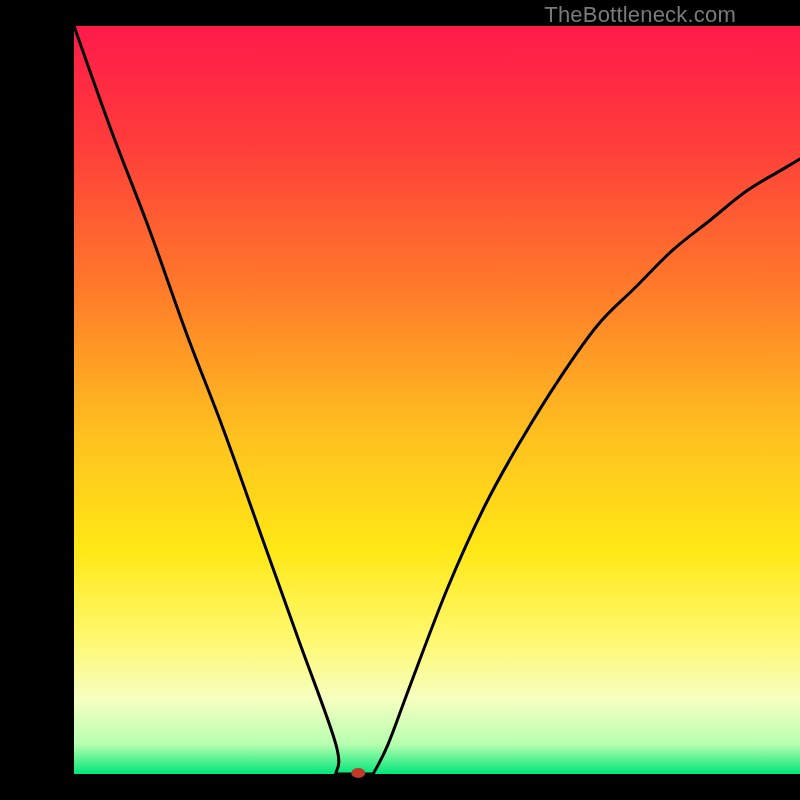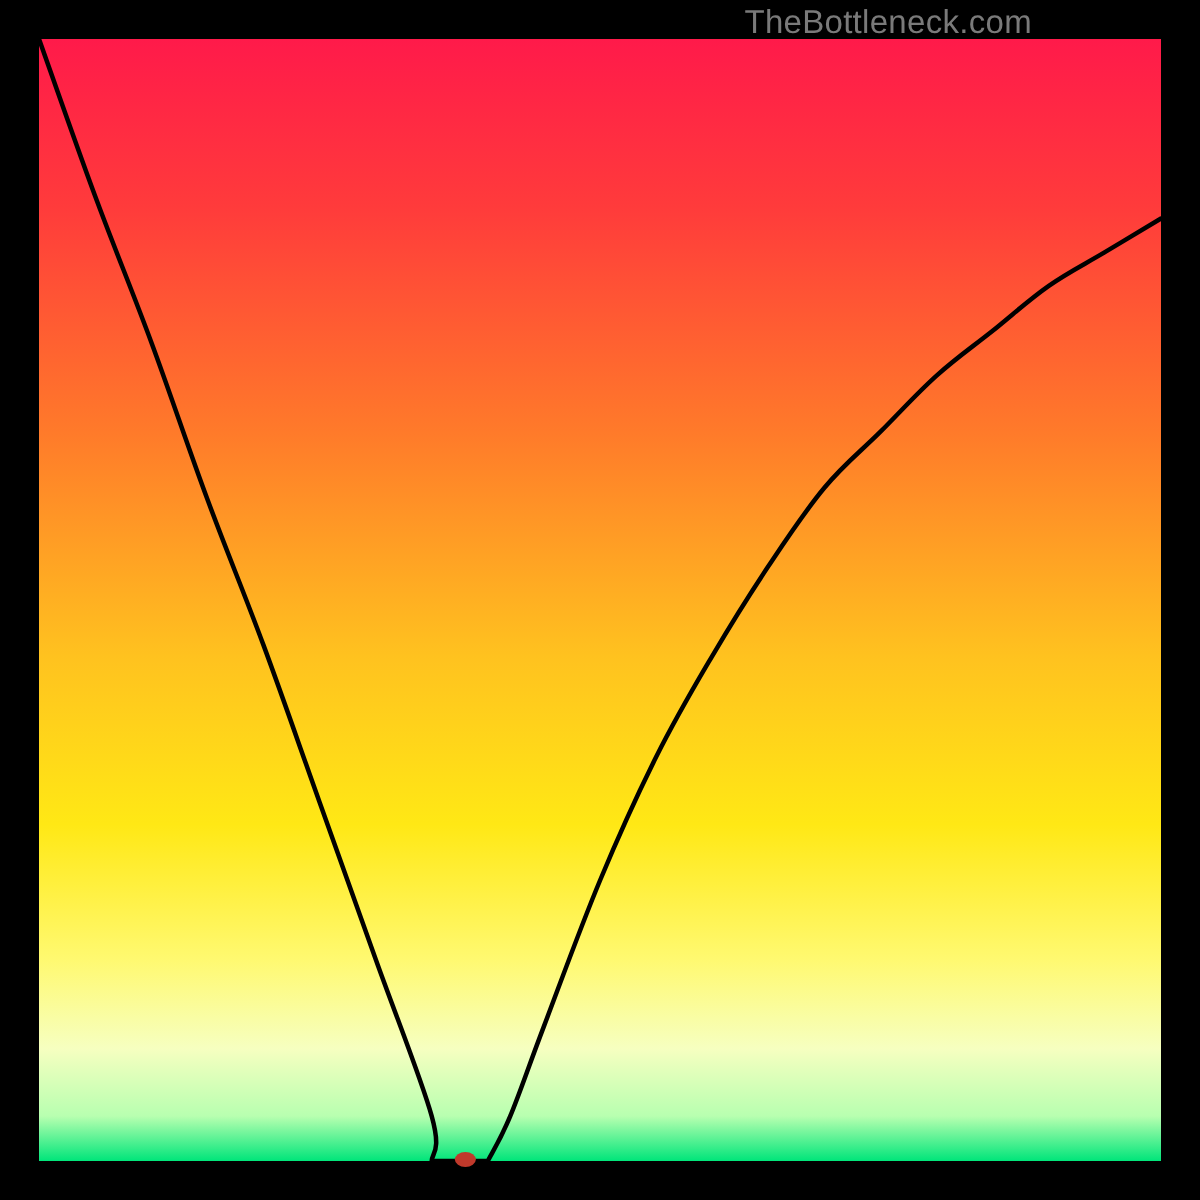--- a/index.html
+++ b/index.html
@@ -8,20 +8,21 @@
     width: 800px;
     height: 800px;
     overflow: hidden;
     background: #000;
     font-family: Arial, Helvetica, sans-serif;
   }
   .wrap {
     width: 716px;
     height: 800px;
     position: relative;
+    margin-left: 48px;
   }
   .attribution {
     position: absolute;
     top: 2px;
     right: 28px;
     color: #7a7a7a;
     font-size: 22px;
     font-weight: 500;
     letter-spacing: 0.2px;
     z-index: 10;

